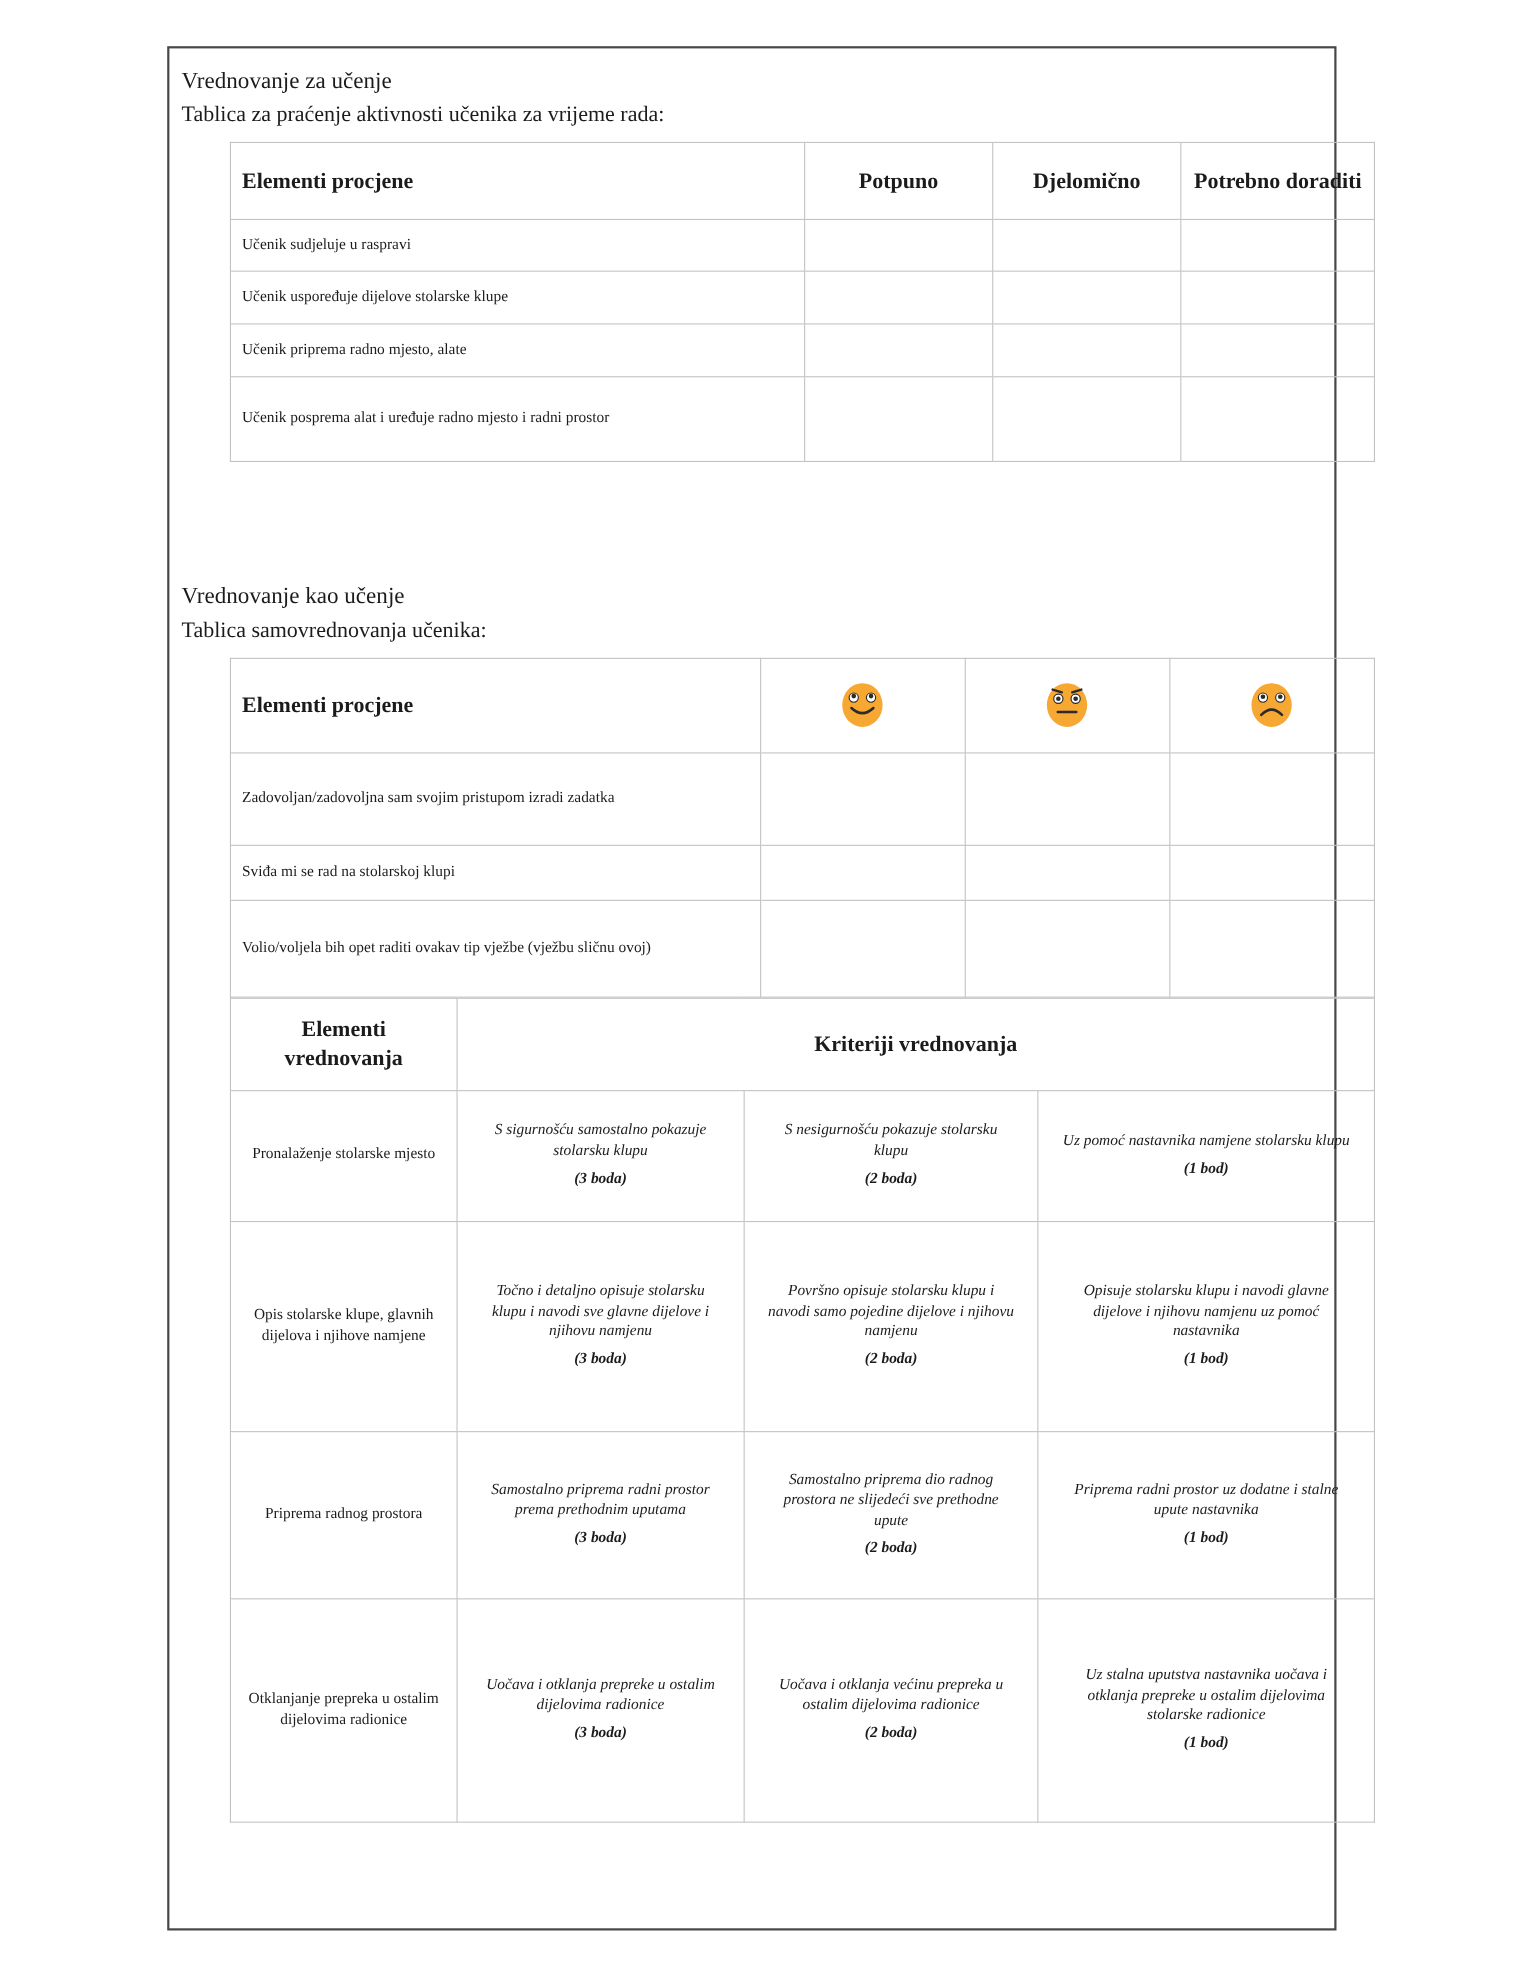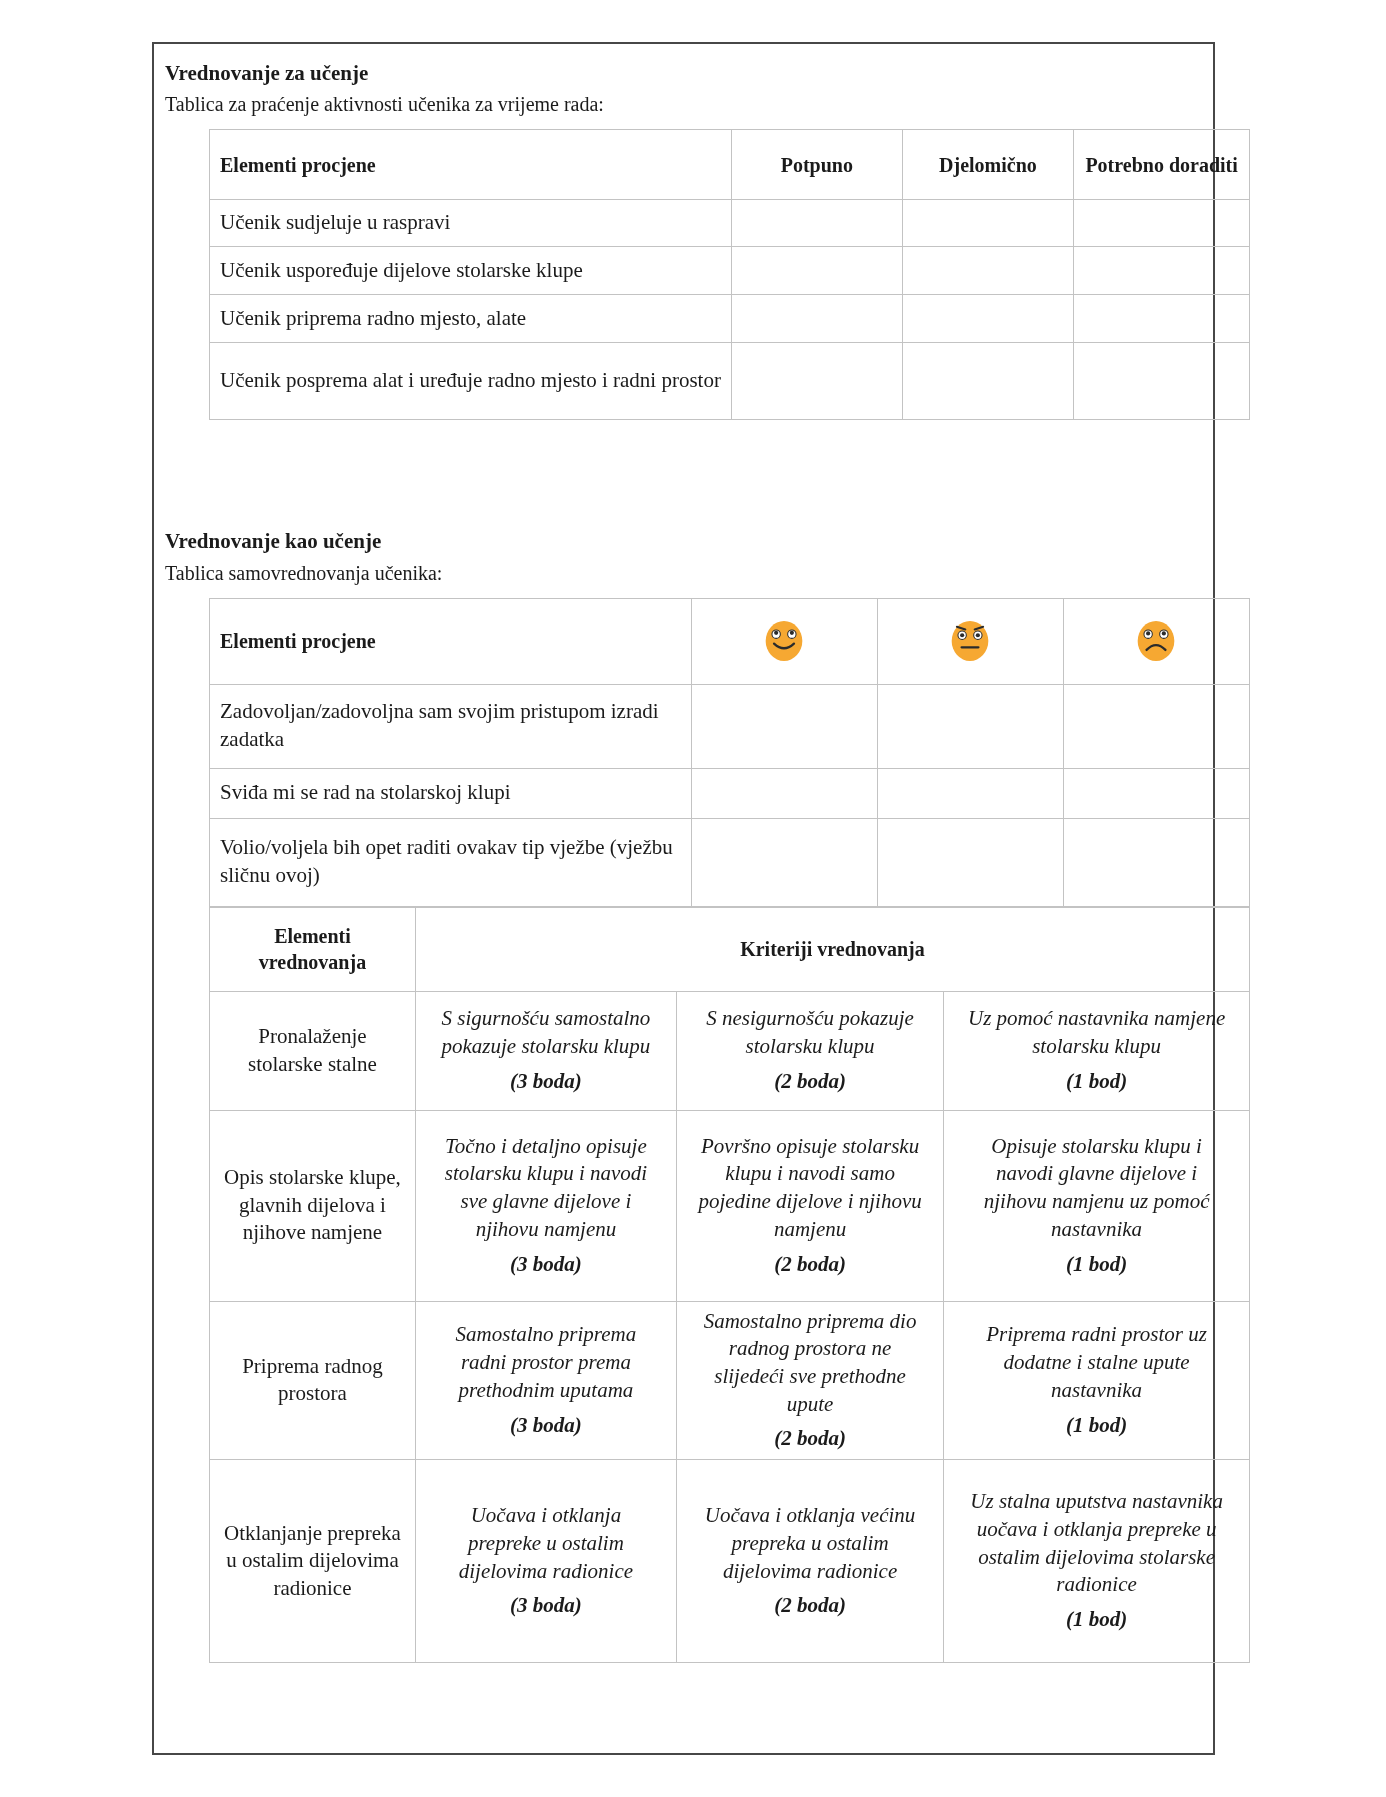--- a/index.html
+++ b/index.html
@@ -1,26 +1,26 @@
 <!DOCTYPE html>
 <html><head>
 <meta charset="utf-8">
 <style>
   html,body{margin:0;padding:0;background:#ffffff;}
   .page{position:relative;width:1386px;height:1797px;background:#fff;overflow:hidden;
         font-family:"Liberation Serif","DejaVu Serif",serif;color:#1b1b1b;}
   .doc{position:absolute;left:152px;top:42px;width:1063px;height:1713px;
        border:2px solid #474747;box-sizing:border-box;background:#fff;
        padding:16px 9px 0 9px;}
-  h2{font-size:21px;font-weight:bold;margin:0 0 6px 2px;line-height:1.25;}
+  h2{font-size:21px;font-weight:normal;margin:0 0 6px 2px;line-height:1.25;}
   h2.s2{margin-top:108px;}
   h2.s3{margin-top:50px;margin-bottom:10px;}
   p.sub{font-size:20px;margin:0 0 12px 2px;line-height:1.25;}
   table{width:100%;border-collapse:collapse;table-layout:fixed;margin-left:46px;}
-  td,th{border:1px solid #c3c3c3;font-size:21px;font-weight:normal;
+  td,th{border:1px solid #c3c3c3;font-size:14px;font-weight:normal;
         vertical-align:middle;padding:6px 10px;box-sizing:border-box;line-height:1.32;}
   th{font-weight:bold;}
   .cl{text-align:left;}
   .cc{text-align:center;}
   .t1 .hdr th{font-size:20px;}
   .t3 th{font-size:20px;}
   .crit{font-style:italic;text-align:center;padding:6px 20px;}
   .cp{font-weight:bold;margin-top:7px;}
   .emoji-cell{text-align:center;padding:2px;}
   .emoji{display:inline-block;vertical-align:middle;}
@@ -149,21 +149,21 @@
           <col style="width:25.1%">
           <col style="width:25.7%">
           <col style="width:29.4%">
         </colgroup>
       <tbody>
           <tr class="hdr" style="height:84px">
         <th class="cc">Elementi vrednovanja</th>
         <th class="cc" colspan="3">Kriteriji vrednovanja</th>
       </tr>
       <tr style="height:119px">
-        <td class="cc">Pronalaženje stolarske stalne</td>
+        <td class="cc">Pronalaženje stolarske mjesto</td>
         <td class="crit">
           <div class="ct">S sigurnošću samostalno pokazuje stolarsku klupu</div>
           <div class="cp">(3 boda)</div>
         </td>
         <td class="crit">
           <div class="ct">S nesigurnošću pokazuje stolarsku klupu</div>
           <div class="cp">(2 boda)</div>
         </td>
         <td class="crit">
           <div class="ct">Uz pomoć nastavnika namjene stolarsku klupu</div>

